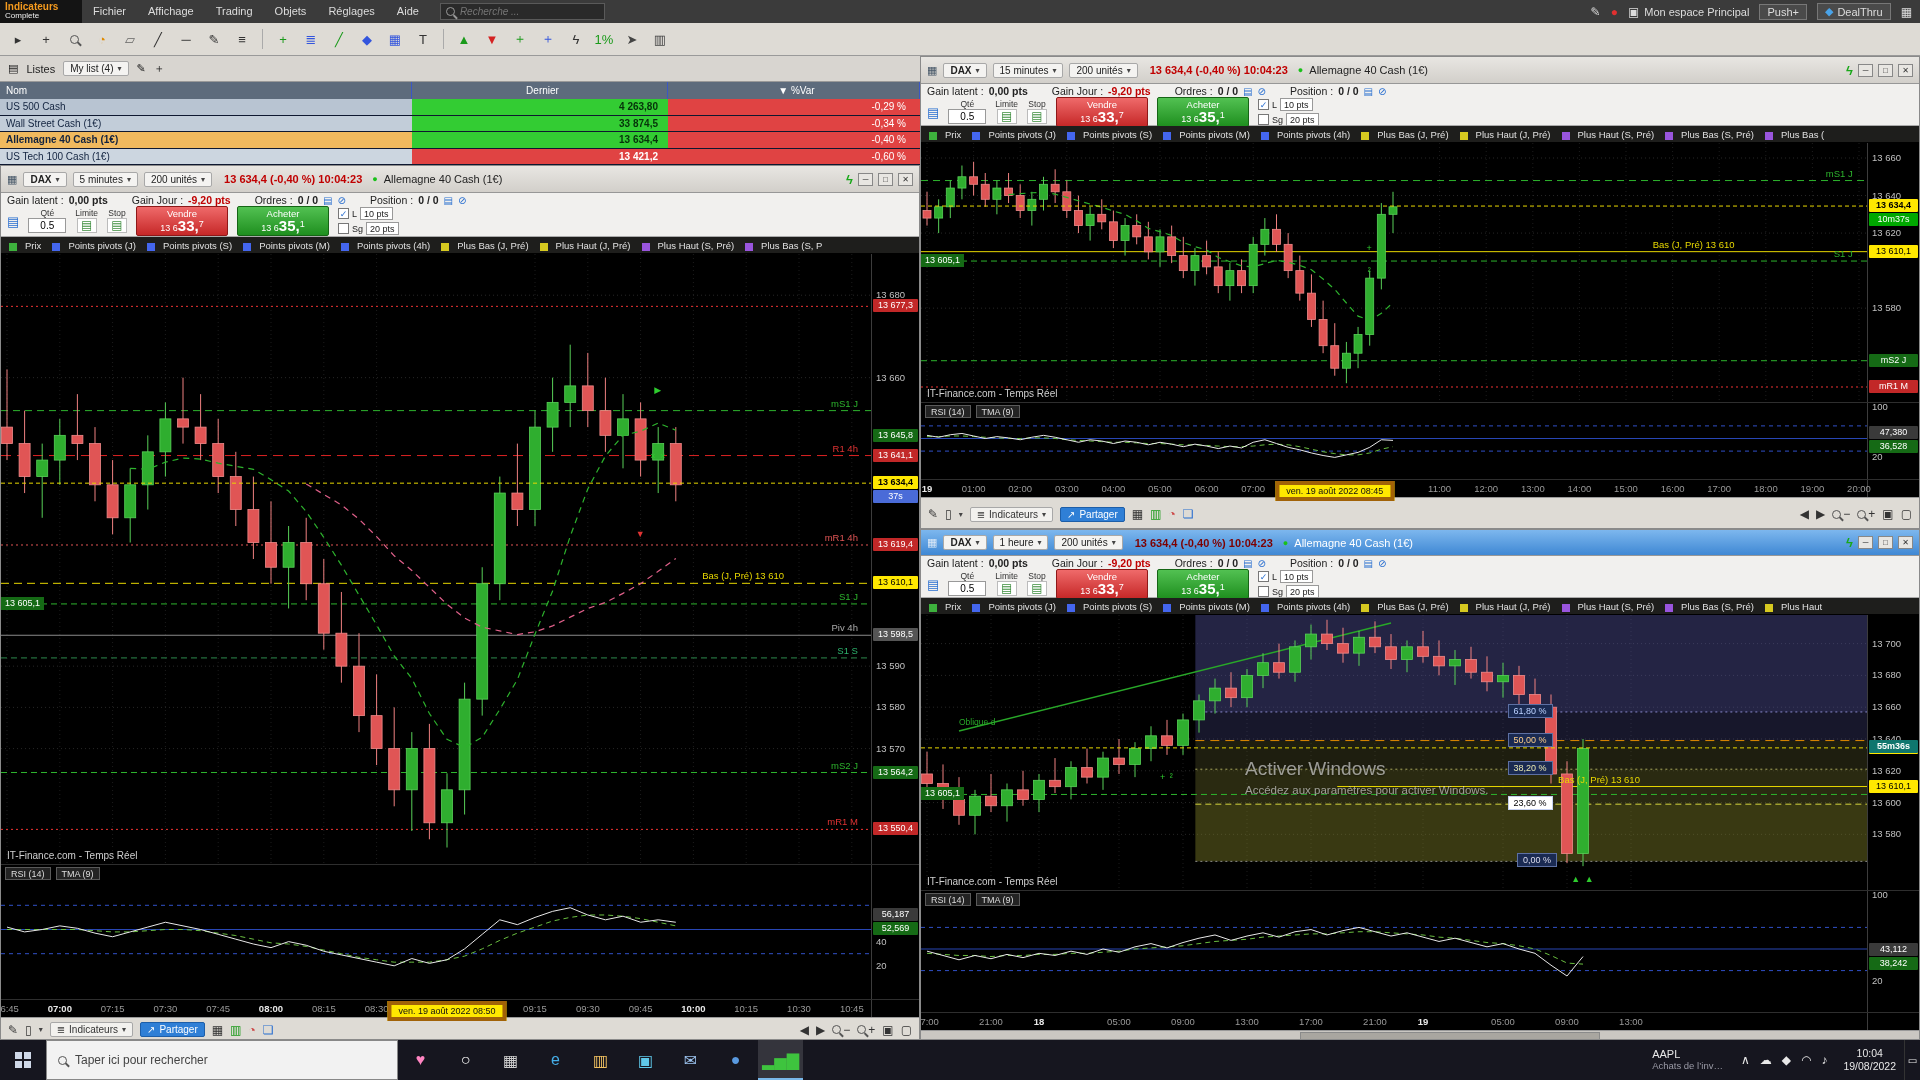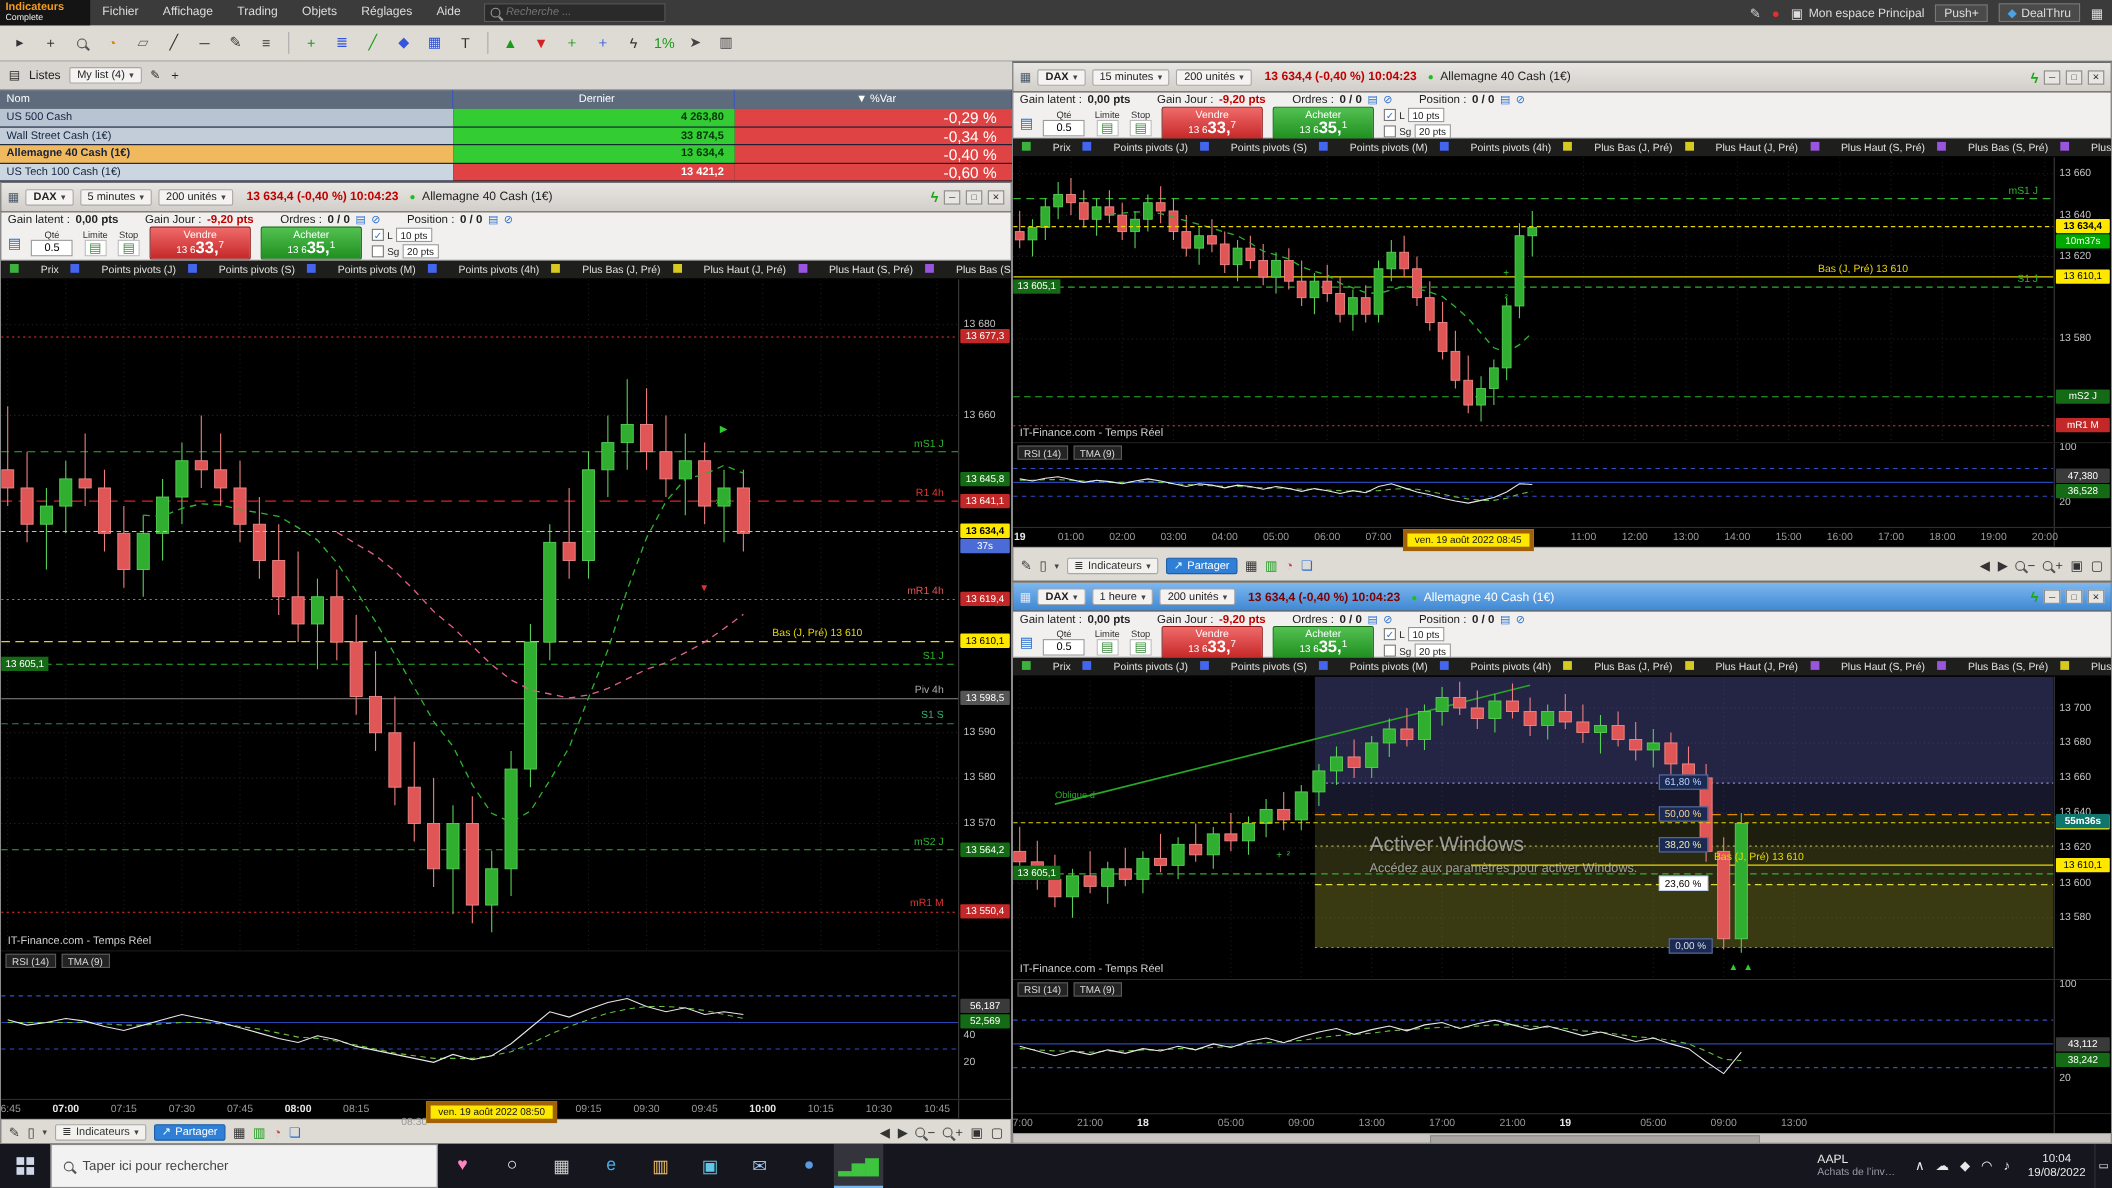--- a/index.html
+++ b/index.html
@@ -26,21 +26,21 @@
 .chip{display:inline-flex;align-items:center;gap:4px;background:#f4f3f1;border:1px solid #a8a8a8;border-radius:2px;padding:1px 6px;font-size:10px;color:#222;white-space:nowrap}
 .chip.b{font-weight:bold}
 .caret{font-size:8px;color:#444}
 #wl-header{position:absolute;left:0;top:82px;width:920px;height:17px;background:#5d6b7c;display:flex;color:#fff;font-size:10px}
 .wlcol{line-height:17px;padding-left:6px;border-right:1px solid #3a57c4}
 .wlc0{width:412px}.wlc1{width:256px;text-align:center}.wlc2{width:252px;text-align:center}
 #wl-rows{position:absolute;left:0;top:99px;width:920px;height:66px;background:#14203a}
 .wlrow{display:flex;height:16.5px;border-bottom:1px solid #0e1830}
 .wlname{width:412px;font-size:10px;line-height:16px;padding-left:6px;color:#12233f}
 .wllast{width:256px;font-size:10px;line-height:16px;text-align:right;padding-right:10px;font-weight:bold;color:#06320a}
-.wlvar{width:252px;font-size:14px;line-height:16px;text-align:right;padding-right:14px;color:#fff}
+.wlvar{width:252px;font-size:10px;line-height:16px;text-align:right;padding-right:14px;color:#fff}
 .chart-panel{position:absolute;background:#000;border:1px solid #8a8a8a;display:flex;flex-direction:column;overflow:hidden}
 .titlebar{display:flex;align-items:center;gap:6px;background:linear-gradient(#e8e6e2,#d2cfca);padding:0 6px;font-size:11px;color:#222;border-bottom:1px solid #979797}
 .titlebar.blue{background:linear-gradient(#7db7ee,#3f88d4);color:#fff}
 .tb-ic{font-size:11px;color:#456}
 .titlebar.blue .tb-ic{color:#dce9f7}
 .quote{color:#c00000;font-weight:bold;margin-left:6px;white-space:nowrap}
 .titlebar.blue .quote{color:#7d0000}
 .dot{color:#19c119;font-size:9px;margin-left:4px}
 .instr{white-space:nowrap}
 .tb-right{margin-left:auto;display:flex;align-items:center;gap:5px}
@@ -62,21 +62,21 @@
 .sellb{background:linear-gradient(#ef6a6a,#c62828);border:1px solid #8e1818}
 .buyb{background:linear-gradient(#52c152,#1f8f1f);border:1px solid #156515}
 .tprice .sm{font-size:9px}
 .tprice .bg{font-size:15px;font-weight:bold}
 .tprice .sp{font-size:9px;vertical-align:super}
 .lsblock{display:flex;flex-direction:column;gap:2px;font-size:9px;color:#222}
 .lsrow{display:flex;align-items:center;gap:3px}
 .cb{width:11px;height:11px;border:1px solid #777;background:#fff;font-size:9px;line-height:10px;text-align:center;color:#2a6fd0}
 .pts{border:1px solid #999;background:#fff;padding:0 3px;height:13px;line-height:12px;white-space:nowrap}
 .tabs{display:flex;align-items:center;gap:11px;background:#1e1e1c;color:#e0e0e0;font-size:9.5px;padding:0 8px;white-space:nowrap;overflow:hidden;border-bottom:1px solid #000}
-.tabitem{display:inline-flex;align-items:flex-start;gap:20px}
+.tabitem{display:inline-flex;align-items:flex-end;gap:8px}
 .tsq{width:8px;height:8px;display:inline-block}
 .plotrow{display:flex}
 .plot{position:relative;background:#000;overflow:hidden;height:100%}
 .psvg{position:absolute;left:0;top:0}
 .paxis{position:relative;background:#000;border-left:1px solid #3c3c3c;overflow:hidden;font-size:9.5px;height:100%}
 .ptick{position:absolute;left:4px;color:#c0c0c0}
 .abox{position:absolute;left:1px;right:1px;height:13px;line-height:13px;text-align:center;font-size:9px;z-index:4;border-radius:1px}
 .ltag{position:absolute;left:0;height:13px;line-height:13px;font-size:9px;padding:0 4px;z-index:4}
 .clabel{position:absolute;transform:translateX(-100%);font-size:9.5px;white-space:nowrap;z-index:3}
 .fibbox{position:absolute;height:14px;line-height:13px;font-size:9px;padding:0 5px;border:1px solid rgba(150,170,230,.55);z-index:4;white-space:nowrap}
@@ -563,21 +563,21 @@
       </div>
       <div class="taxis" style="height: 18px; flex: 0 0 auto;">
         <div class="taxin" style="width: 870px;">
           <span class="tlab" style="left: 6px;">06:45</span>
           <span class="tlab b" style="left: 58.8px;">07:00</span>
           <span class="tlab" style="left: 111.6px;">07:15</span>
           <span class="tlab" style="left: 164.4px;">07:30</span>
           <span class="tlab" style="left: 217.2px;">07:45</span>
           <span class="tlab b" style="left: 270px;">08:00</span>
           <span class="tlab" style="left: 322.8px;">08:15</span>
-          <span class="tlab" style="left: 375.6px; margin-top: 12px;">08:30</span>
+          <span class="tlab" style="left: 375.6px;">08:30</span>
           <span class="tlab" style="left: 534px;">09:15</span>
           <span class="tlab" style="left: 586.8px;">09:30</span>
           <span class="tlab" style="left: 639.6px;">09:45</span>
           <span class="tlab b" style="left: 692.4px;">10:00</span>
           <span class="tlab" style="left: 745.2px;">10:15</span>
           <span class="tlab" style="left: 798px;">10:30</span>
           <span class="tlab" style="left: 850.8px;">10:45</span>
           <span class="thl" style="left: 446px;">ven. 19 août 2022 08:50</span>
         </div>
         <div class="taxc" style="width: 48px;"></div>

